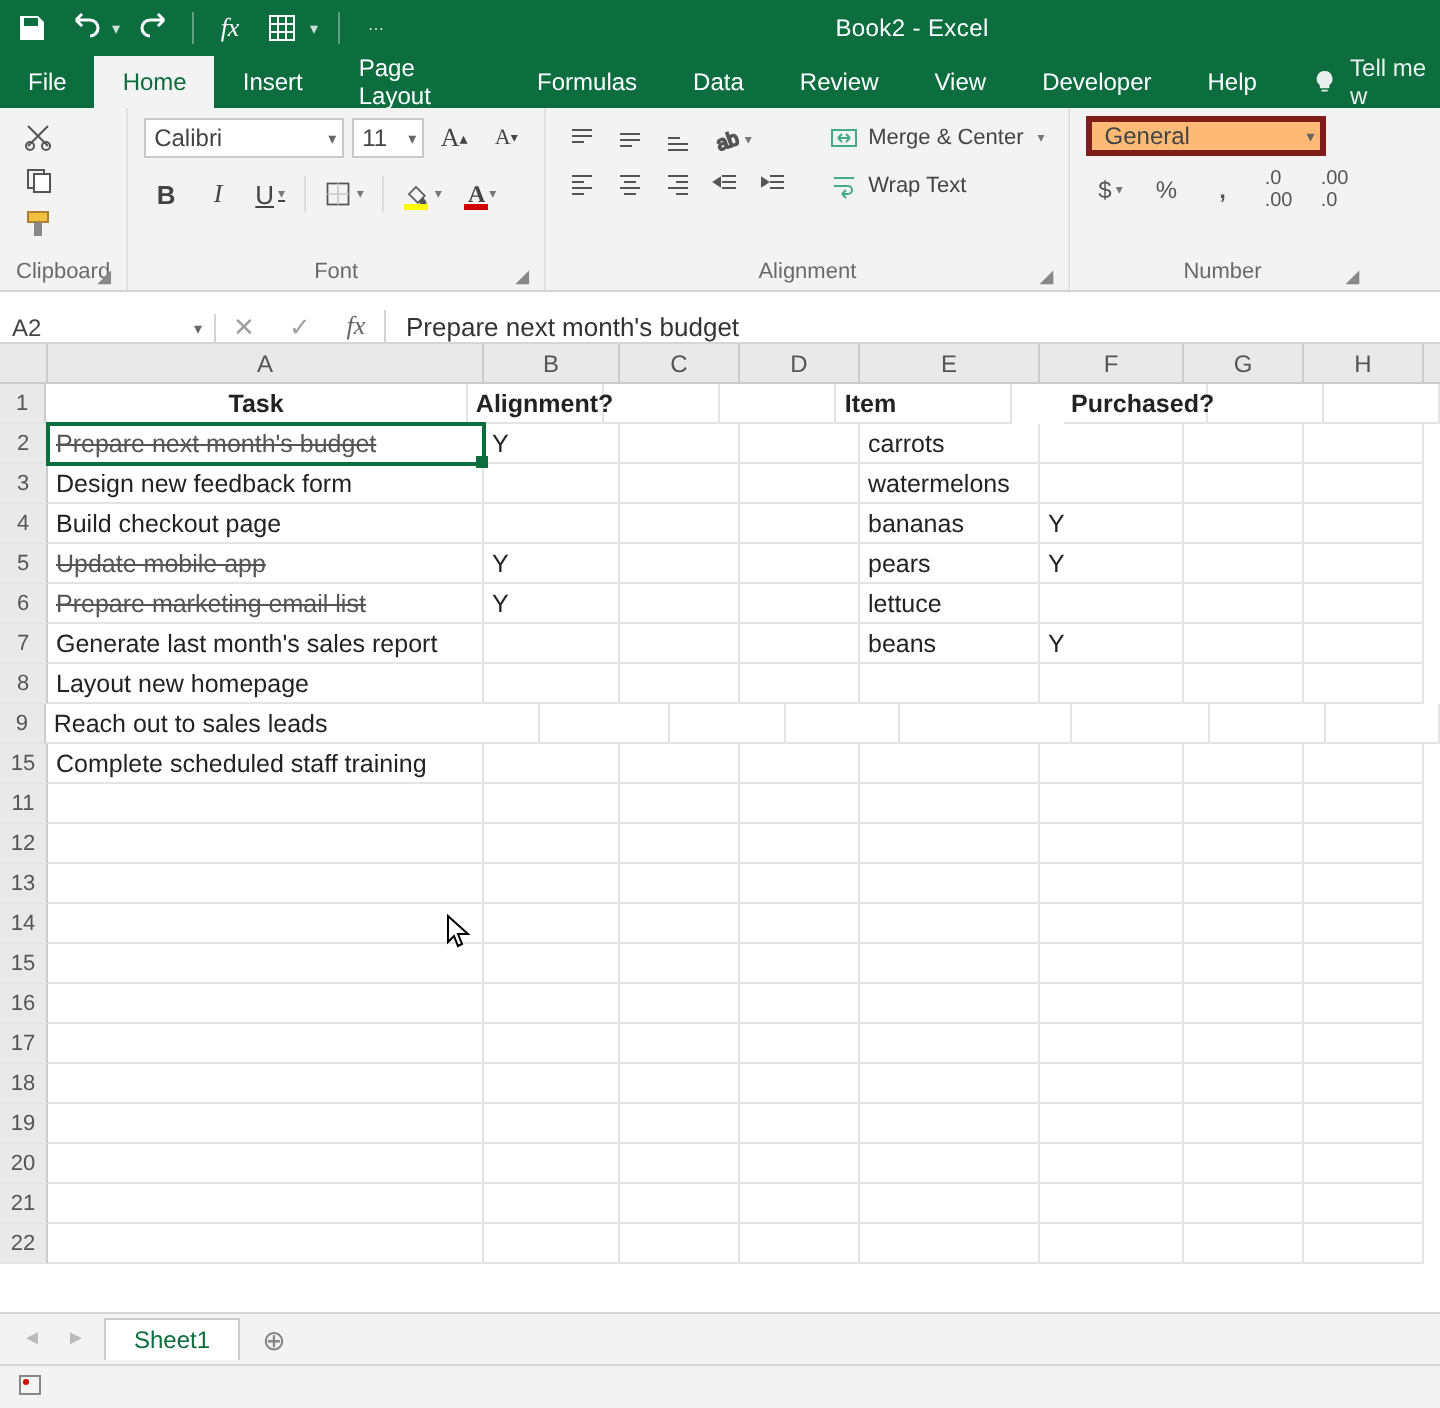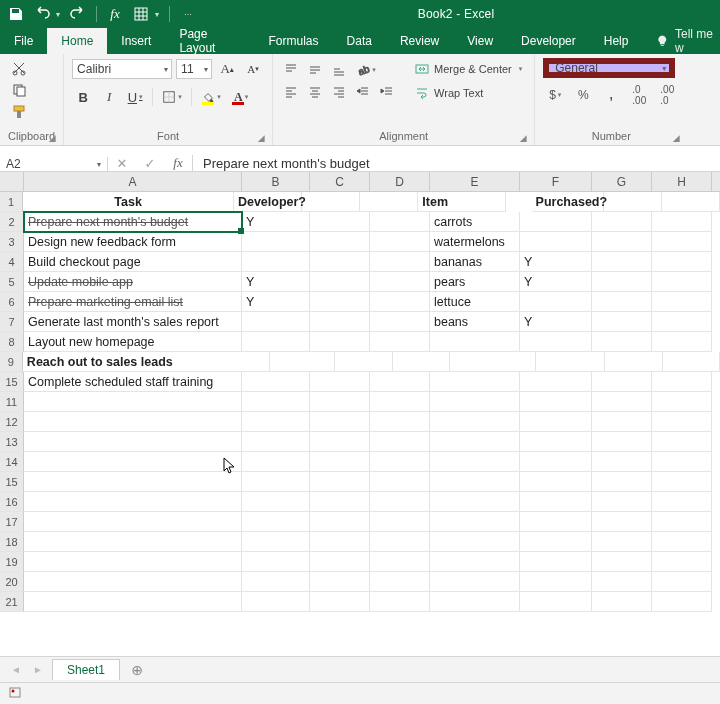--- a/index.html
+++ b/index.html
@@ -49,21 +49,21 @@
   .sizeA { font-family: Georgia, serif; }
 
   
   .al-btn { width: 20px; height: 18px; display: flex; align-items: center; justify-content: center; }
   .al-btn svg { width: 14px; height: 14px; stroke: #555; }
   .wrap-merge { display: flex; flex-direction: column; gap: 2px; margin-left: 10px; }
   .wm-btn { height: 22px; display: flex; align-items: center; gap: 5px; padding: 0 4px; font-size: 11px; color: #444; }
   .wm-btn svg { width: 14px; height: 14px; }
 
   
-  .num-format { width: 132px; height: 20px; border: 6px solid #7f1d1d; background: #c4b5fd; display: flex; align-items: center; padding: 0 6px; font-size: 12px; position: relative; }
+  .num-format { width: 120px; height: 20px; border: 3px solid #7f1d1d; background: #fdba74; display: flex; align-items: center; padding: 0 6px; font-size: 12px; position: relative; }
   .nbtn { width: 24px; height: 22px; display: flex; align-items: center; justify-content: center; font-size: 12px; color: #555; }
 
   
   .fbar { height: 26px; border-bottom: 1px solid #d5d5d5; display: flex; align-items: flex-end; background: #fff; }
   .namebox { width: 108px; border-right: 1px solid #d5d5d5; display: flex; align-items: center; padding: 0 6px; position: relative; }
   .namebox .dropdown-caret { right: 6px; }
   .fx-btns { display: flex; align-items: center; border-right: 1px solid #d5d5d5; }
   .fx-btn { width: 28px; display: flex; align-items: center; justify-content: center; color: #a0a0a0; font-size: 13px; }
   .fx-btn.fx { font-style: italic; font-family: Georgia, serif; color: #666; }
   .fcell { flex: 1; display: flex; align-items: center; padding: 0 10px; font-size: 13px; color: #333; }
@@ -398,21 +398,21 @@
     <div class="ch other">D</div>
     <div class="ch other" style="width:90px">E</div>
     <div class="ch other" style="width:72px">F</div>
     <div class="ch other">G</div>
     <div class="ch other">H</div>
   </div>
   <div class="rows" id="gridrows">
       <div class="gr">
         <div class="rh">1</div>
         <div class="cell A bold" style="width: 218px; text-align: center;">Task</div>
-        <div class="cell B bold" style="width: 68px;">Developer?</div>
+        <div class="cell B bold" style="width: 68px;">Alignment?</div>
         <div class="cell other" style="width: 60px;"></div>
         <div class="cell other" style="width: 60px;"></div>
         <div class="cell other bold" style="width: 90px;">Item</div>
         <div class="cell other bold" style="width: 72px; margin-left: 26px;">Purchased?</div>
         <div class="cell other" style="width: 60px;"></div>
         <div class="cell other" style="width: 60px;"></div>
       </div>
       <div class="gr">
         <div class="rh">2</div>
         <div class="cell A strike selected" style="width: 218px;">Prepare next month's budget<div class="fill-handle"></div></div>
@@ -485,21 +485,21 @@
         <div class="cell B" style="width: 68px;"></div>
         <div class="cell other" style="width: 60px;"></div>
         <div class="cell other" style="width: 60px;"></div>
         <div class="cell other" style="width: 90px;"></div>
         <div class="cell other" style="width: 72px;"></div>
         <div class="cell other" style="width: 60px;"></div>
         <div class="cell other" style="width: 60px;"></div>
       </div>
       <div class="gr">
         <div class="rh">9</div>
-        <div class="cell A" style="width: 260px; font-weight: bold;">Reach out to sales leads</div>
+        <div class="cell A" style="width: 260px;">Reach out to sales leads</div>
         <div class="cell B" style="width: 68px;"></div>
         <div class="cell other" style="width: 60px;"></div>
         <div class="cell other" style="width: 60px;"></div>
         <div class="cell other" style="width: 90px;"></div>
         <div class="cell other" style="width: 72px;"></div>
         <div class="cell other" style="width: 60px;"></div>
         <div class="cell other" style="width: 60px;"></div>
       </div>
       <div class="gr">
         <div class="rh">15</div>
@@ -617,20 +617,31 @@
         <div class="cell B" style="width: 68px;"></div>
         <div class="cell other" style="width: 60px;"></div>
         <div class="cell other" style="width: 60px;"></div>
         <div class="cell other" style="width: 90px;"></div>
         <div class="cell other" style="width: 72px;"></div>
         <div class="cell other" style="width: 60px;"></div>
         <div class="cell other" style="width: 60px;"></div>
       </div>
       <div class="gr">
         <div class="rh">21</div>
+        <div class="cell A" style="width: 218px;"></div>
+        <div class="cell B" style="width: 68px;"></div>
+        <div class="cell other" style="width: 60px;"></div>
+        <div class="cell other" style="width: 60px;"></div>
+        <div class="cell other" style="width: 90px;"></div>
+        <div class="cell other" style="width: 72px;"></div>
+        <div class="cell other" style="width: 60px;"></div>
+        <div class="cell other" style="width: 60px;"></div>
+      </div>
+      <div class="gr">
+        <div class="rh">22</div>
         <div class="cell A" style="width: 218px;"></div>
         <div class="cell B" style="width: 68px;"></div>
         <div class="cell other" style="width: 60px;"></div>
         <div class="cell other" style="width: 60px;"></div>
         <div class="cell other" style="width: 90px;"></div>
         <div class="cell other" style="width: 72px;"></div>
         <div class="cell other" style="width: 60px;"></div>
         <div class="cell other" style="width: 60px;"></div>
       </div>
     </div>

